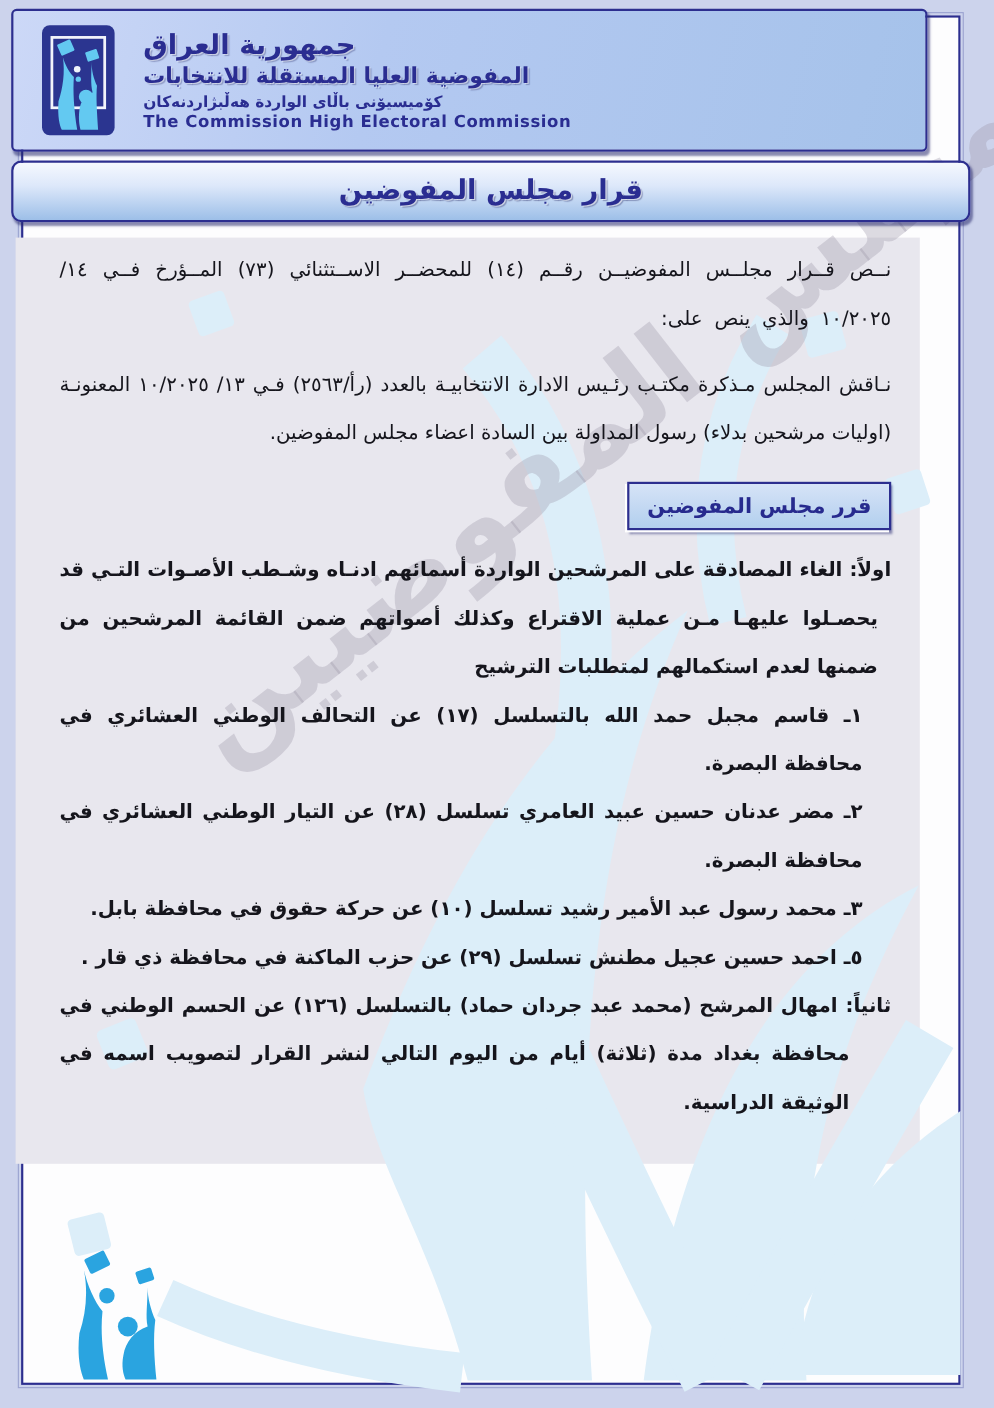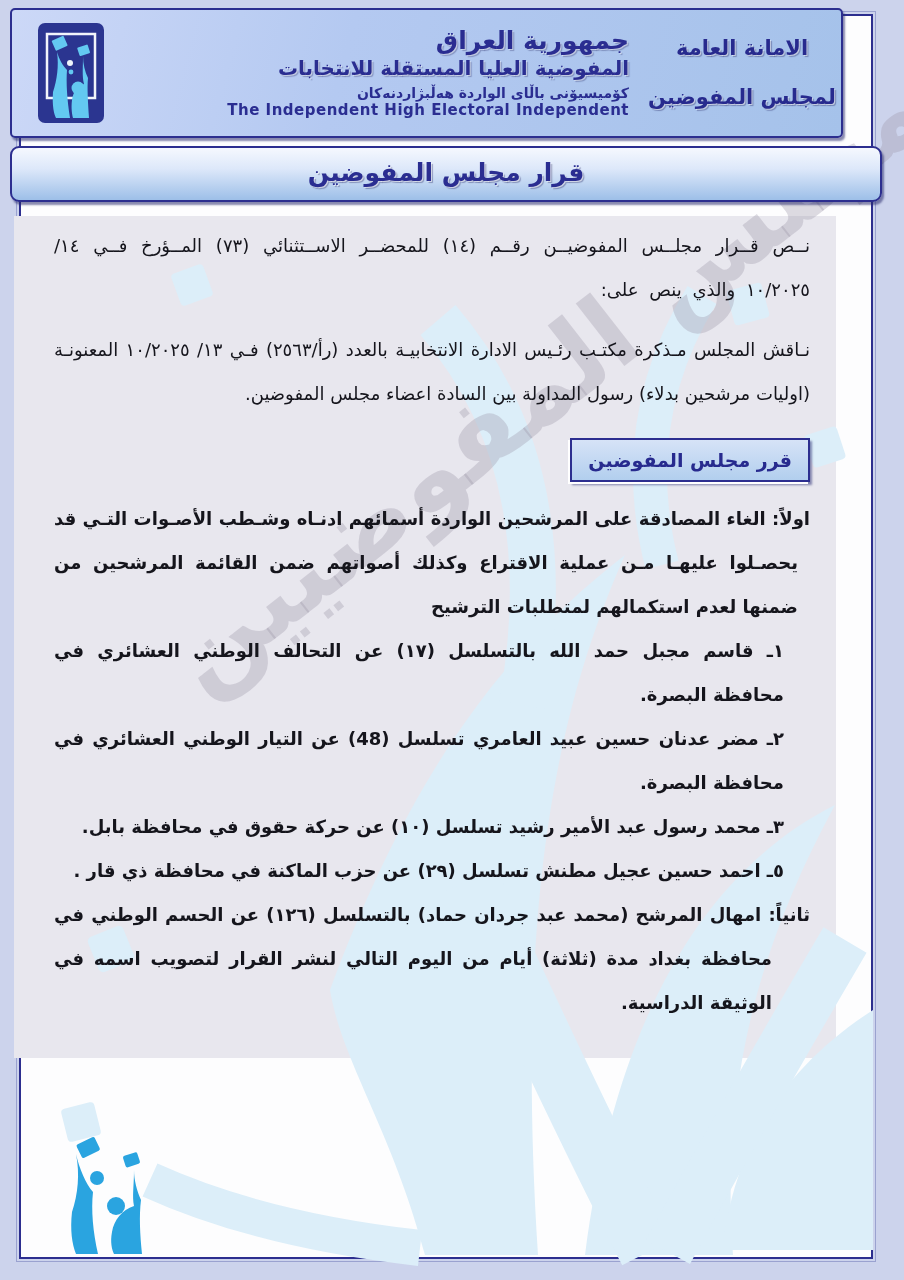--- a/index.html
+++ b/index.html
@@ -29,21 +29,21 @@
     background:linear-gradient(105deg,#ccd8f7 0%,#b4c9f1 40%,#a5c2ea 100%);
     box-shadow:2px 3px 2px rgba(40,42,110,0.55);
     display:flex; align-items:center;
   }
   .hdr-right{
     width:212px; padding-left:14px; text-align:center;
     color:#272a8e; font-weight:bold; font-size:21px; line-height:1.1;
     text-shadow:1px 1px 0 rgba(255,255,255,0.55), 2px 2px 1px rgba(30,30,90,0.35);
   }
   .hdr-right .l2{ margin-top:26px; }
-  .hdr-center{ flex:1; text-align:right; color:#2a2d91; }
+  .hdr-center{ flex:1; text-align:left; color:#2a2d91; }
   .hdr-center .cal1{ font-size:25px; font-weight:bold; line-height:1.15;
       text-shadow:1px 1px 0 rgba(255,255,255,0.5), 2px 2px 1px rgba(30,30,90,0.3);}
   .hdr-center .cal2{ font-size:20px; font-weight:bold; line-height:1.25;
       text-shadow:1px 1px 0 rgba(255,255,255,0.5), 2px 2px 1px rgba(30,30,90,0.3);}
   .hdr-center .kur{ font-size:14px; font-weight:bold; margin-top:4px; letter-spacing:1px;}
   .hdr-center .eng{ font-size:15px; font-weight:bold; direction:ltr; letter-spacing:0.5px; }
   .hdr-logo{ width:118px; display:flex; justify-content:center; }
   
   .title-bar{
     position:absolute; left:10px; top:146px; width:872px; height:56px; z-index:4;
@@ -105,29 +105,25 @@
       <path d="M 845 940 Q 745 1110 668 1252" stroke-width="50"></path>
       <path d="M 150 1180 Q 260 1230 420 1248" stroke-width="36"></path>
     </g>
   </svg>
 
   <div class="ghost-text">مجلس المفوضيين</div>
 
   <div class="body-panel"></div>
 
   <div class="header">
-    <div class="hdr-right">
-      <div class="l1">الامانة العامة</div>
-      <div class="l2">لمجلس المفوضين</div>
-    </div>
     <div class="hdr-center">
       <div class="cal1">جمهورية العراق</div>
       <div class="cal2">المفوضية العليا المستقلة للانتخابات</div>
       <div class="kur">کۆمیسیۆنی باڵای الواردة هەڵبژاردنەکان</div>
-      <div class="eng">The Independent High Electoral Independent</div>
+      <div class="eng">The Commission High Electoral Commission</div>
     </div>
     <div class="hdr-logo">
       <svg width="68" height="102" viewBox="0 0 68 102">
         <rect x="1" y="1" width="66" height="100" rx="7" fill="#2b3590"></rect>
         <rect x="10" y="12" width="48" height="64" fill="none" stroke="#f2f4fb" stroke-width="2.5"></rect>
         <rect x="16" y="16" width="13" height="11" rx="1" fill="#63c9f1" transform="rotate(-24 22 21)"></rect>
         <rect x="41" y="24" width="11" height="9" rx="1" fill="#63c9f1" transform="rotate(-18 46 28)"></rect>
         <circle cx="33" cy="41" r="3" fill="#eef4fb"></circle>
         <circle cx="34" cy="50" r="2.4" fill="#63c9f1"></circle>
         <path d="M 20 30 C 22 44 20 58 16 70 C 15 84 17 92 19 96 L 33 96 C 30 78 29 60 30 48 C 26 44 22 37 20 30 Z" fill="#63c9f1"></path>
@@ -142,21 +138,21 @@
   <div class="body-content">
     <div class="p-intro">نــص قــرار مجلــس المفوضيــن رقــم (١٤) للمحضــر الاســتثنائي (٧٣) المــؤرخ فــي ١٤/ ١٠/٢٠٢٥ والذي ينص على:</div>
 
     <div class="p-disc"><span>نـاقش المجلس مـذكرة مكتـب رئـيس الادارة الانتخابيـة بالعدد (رأ/٢٥٦٣) فـي ١٣/ ١٠/٢٠٢٥ المعنونـة </span><span class="b">(اوليات مرشحين بدلاء)</span><span> رسول المداولة بين السادة اعضاء مجلس المفوضين.</span></div>
 
     <span class="badge">قرر مجلس المفوضين</span>
 
     <div class="clause c1">اولاً: الغاء المصادقة على المرشحين الواردة أسمائهم ادنـاه وشـطب الأصـوات التـي قد يحصـلوا عليهـا مـن عملية الاقتراع وكذلك أصواتهم ضمن القائمة المرشحين من ضمنها لعدم استكمالهم لمتطلبات الترشيح</div>
 
     <div class="item">١ـ قاسم مجبل حمد الله بالتسلسل (١٧) عن التحالف الوطني العشائري في محافظة البصرة.</div>
-    <div class="item">٢ـ مضر عدنان حسين عبيد العامري تسلسل (48) عن التيار الوطني العشائري في محافظة البصرة.</div>
+    <div class="item">٢ـ مضر عدنان حسين عبيد العامري تسلسل (٢٨) عن التيار الوطني العشائري في محافظة البصرة.</div>
     <div class="item">٣ـ محمد رسول عبد الأمير رشيد تسلسل (١٠) عن حركة حقوق في محافظة بابل.</div>
     <div class="item">٥ـ احمد حسين عجيل مطنش تسلسل (٢٩) عن حزب الماكنة في محافظة ذي قار .</div>
 
     <div class="clause c2">ثانياً: امهال المرشح (محمد عبد جردان حماد) بالتسلسل (١٢٦) عن الحسم الوطني في محافظة بغداد مدة (ثلاثة) أيام من اليوم التالي لنشر القرار لتصويب اسمه في الوثيقة الدراسية.</div>
     
     
 
     
   </div>
 

